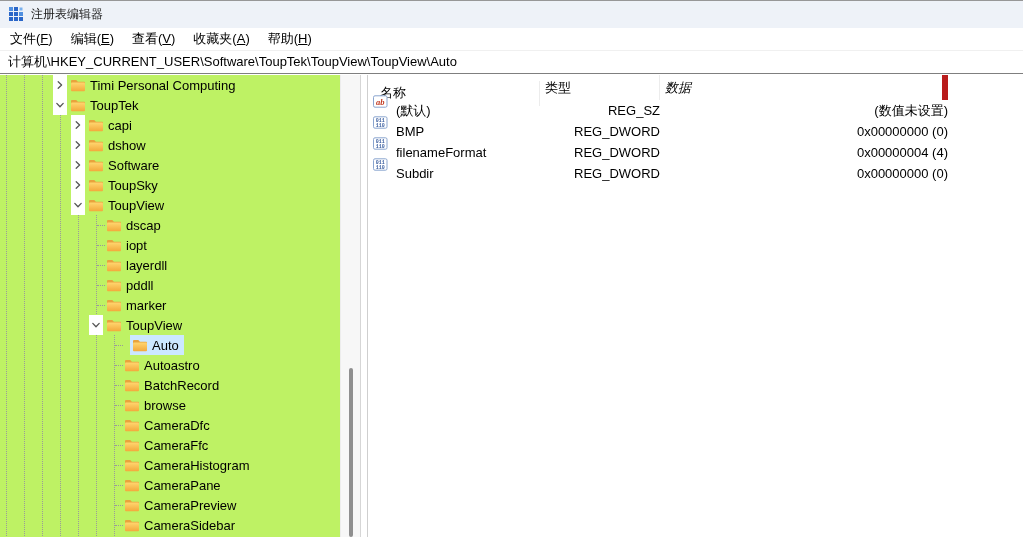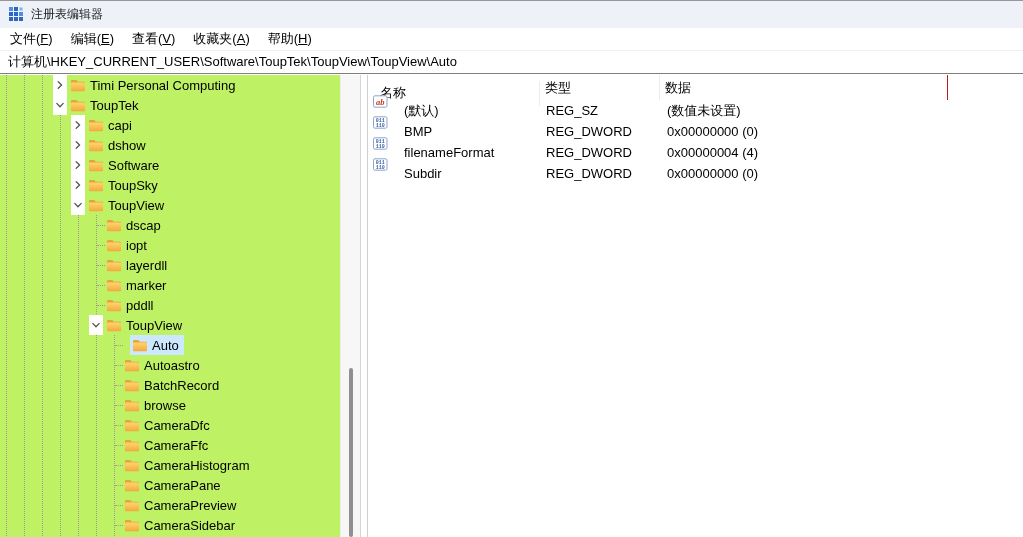--- a/index.html
+++ b/index.html
@@ -1,18 +1,18 @@
 <!DOCTYPE html>
 <html style="--sel: #cce8ff; --titlebar: #eef2f8; --guide: #9a9a9a; --thumb: #8f8f8f;"><head>
 <meta charset="utf-8">
 <style>
   * { margin:0; padding:0; box-sizing:border-box; }
   html,body { background:#fff; }
   body { font-family:"Liberation Sans","DejaVu Sans",sans-serif; font-size:13px; color:#000; }
-  .window { position:relative; width:1023px; height:537px; background:#fff; overflow:hidden; }
+  .window { position:relative; width:1023px; height:537px; background:#fff; overflow:hidden;text-align:right; }
 
   
   .titlebar { height:28px; background:var(--titlebar,#eef2f8); border-top:1px solid #979797;
               display:flex; align-items:center; padding-left:8px; }
   .app-icon { width:16px; height:16px; display:inline-flex; }
   .title-text { margin-left:7px; font-size:12px; color:#1b1b1b; }
 
   
   .menubar { height:22px; background:#fff; display:flex; align-items:center; padding-left:1px; }
   .menu-item { padding:1px 9px 2px 9px; cursor:default; }
@@ -45,27 +45,27 @@
   
   .splitter { position:absolute; left:360px; top:0; width:8px; height:462px; background:#fff;
               border-left:1px solid #d6d6d6; border-right:1px solid #cfcfcf; cursor:ew-resize; }
 
   
   .listpane { position:absolute; left:368px; top:0; right:0; height:462px; background:#fff; }
   .lheader { display:flex; height:25px; align-items:center; }
   .hcell { height:25px; display:flex; align-items:center; border-right:1px solid #ececec; cursor:default; }
   .hc1 { width:172px; padding-left:12px;margin-top:11px; }
   .hc2 { width:120px; padding-left:5px; }
-  .hc3 { width:288px; padding-left:5px; border-right:1px solid #b91c1c; }
+  .hc3 { width:288px; padding-left:5px; border-right:6px solid #b91c1c;font-style:italic; }
   .hfill { flex:1; height:25px; }
   .lrow { display:flex; height:21px; align-items:center; }
   .c1 { width:172px; padding-left:5px; display:flex; align-items:center; }
   .c2 { width:120px; padding-left:6px; }
   .c3 { width:288px; padding-left:7px; }
-  .vicon { width:15px; height:31px; display:inline-flex; margin-right:16px; flex:none; }
+  .vicon { width:15px; height:31px; display:inline-flex; margin-right:8px; flex:none; }
   .vname, .c2, .c3 { white-space:nowrap; }
 </style>
 </head>
 <body>
 
 <svg width="0" height="0" style="position:absolute" aria-hidden="true">
   <defs>
     <linearGradient id="fgrad" x1="0" y1="0" x2="0" y2="1">
       <stop offset="0" stop-color="#ffd56e"></stop>
         <stop offset="1" stop-color="#f3a93c"></stop>
@@ -267,33 +267,33 @@
           </div>
           <div class="trow">
             <span class="conn" style="left:97px"></span>
             <span class="node" style="left:104px">
               <span class="ficon">
                 <svg width="16" height="13" viewBox="0 0 16 13">
                   <path d="M1 2.2 C1 1.5 1.5 1 2.2 1 h4.1 l1.6 1.8 h6 c.7 0 1.1.5 1.1 1.1 v1.3 H1 z" fill="#e8a33c"></path>
                   <rect x="1" y="3.6" width="14" height="8.6" rx="1" fill="url(#fgrad)"></rect>
                 </svg>
               </span>
-              <span class="tlabel">marker</span>
+              <span class="tlabel">pddll</span>
             </span>
           </div>
           <div class="trow">
             <span class="conn" style="left:97px"></span>
             <span class="node" style="left:104px">
               <span class="ficon">
                 <svg width="16" height="13" viewBox="0 0 16 13">
                   <path d="M1 2.2 C1 1.5 1.5 1 2.2 1 h4.1 l1.6 1.8 h6 c.7 0 1.1.5 1.1 1.1 v1.3 H1 z" fill="#e8a33c"></path>
                   <rect x="1" y="3.6" width="14" height="8.6" rx="1" fill="url(#fgrad)"></rect>
                 </svg>
               </span>
-              <span class="tlabel">pddll</span>
+              <span class="tlabel">marker</span>
             </span>
           </div>
           <div class="trow">
             <span class="chev" style="left:89px">
               <svg width="10" height="10" viewBox="0 0 10 10">
                 <path d="M1.8 3.4 L5 6.8 L8.2 3.4" fill="none" stroke="#565656" stroke-width="1.3" stroke-linecap="round" stroke-linejoin="round"></path>
               </svg>
             </span>
             <span class="node" style="left:104px">
               <span class="ficon">

